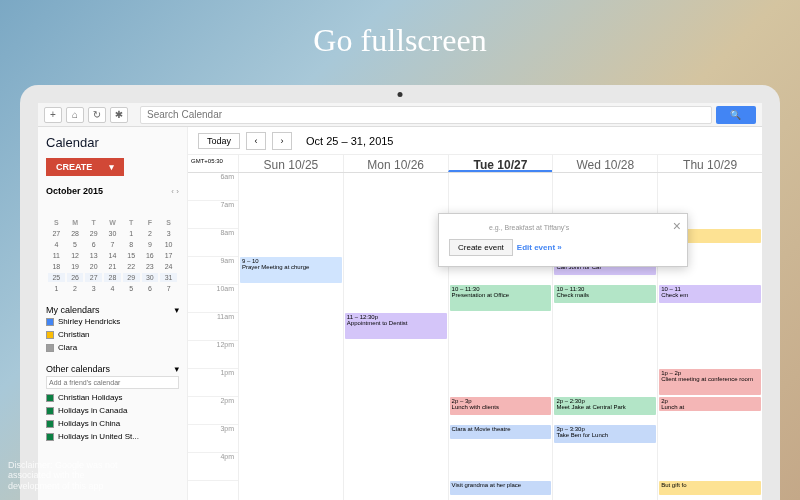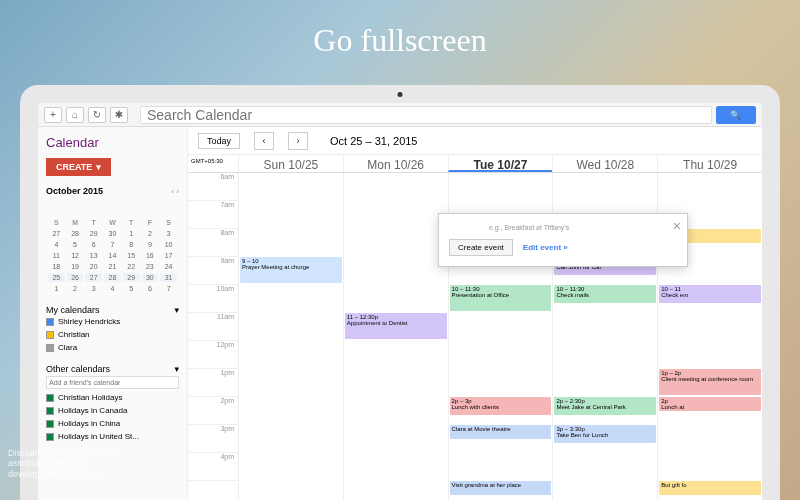--- a/index.html
+++ b/index.html
@@ -3,63 +3,63 @@
 <meta charset="utf-8">
 <style>
 *{margin:0;padding:0;box-sizing:border-box;font-family:Arial,sans-serif}
 body{width:800px;height:500px;overflow:hidden;background:linear-gradient(135deg,#7ba8c4 0%,#a8c8d8 30%,#d4c4a0 60%,#c4a888 100%);position:relative}
 .heading{text-align:center;color:#fff;font-size:32px;font-weight:300;padding:22px 0 18px;font-family:Georgia,serif}
 .laptop{position:absolute;top:85px;left:50%;transform:translateX(-50%);width:760px;height:450px;background:#e8e8e8;border-radius:18px 18px 0 0;padding:18px 18px 0}
 .camera{position:absolute;top:7px;left:50%;transform:translateX(-50%);width:5px;height:5px;background:#333;border-radius:50%}
 .screen{width:100%;height:100%;background:#fff;overflow:hidden;font-size:9px;position:relative}
 .toolbar{height:24px;background:#f5f5f5;border-bottom:1px solid #ddd;display:flex;align-items:center;padding:0 6px;gap:4px}
 .tbtn{width:18px;height:16px;background:#fff;border:1px solid #ccc;border-radius:2px;display:flex;align-items:center;justify-content:center;font-size:10px;color:#666;cursor:pointer}
-.search{flex:1;height:18px;border:1px solid #ddd;border-radius:2px;padding:0 6px;font-size:14px;margin-left:8px}
+.search{flex:1;height:18px;border:1px solid #ddd;border-radius:2px;padding:0 6px;font-size:10px;margin-left:8px}
 .sbtn{width:40px;height:18px;background:#4285f4;border-radius:2px;display:flex;align-items:center;justify-content:center;color:#fff;cursor:pointer}
 .body{display:flex;height:calc(100% - 24px)}
 .sidebar{width:150px;background:#fafafa;border-right:1px solid #eee;padding:8px;overflow:hidden}
-.cal-title{color:#701a75;font-size:13px;margin-bottom:8px}
-.create-btn{background:#d14836;color:#fff;padding:4px 10px;font-size:9px;font-weight:bold;cursor:pointer;display:inline-flex;align-items:center;gap:4px;margin-bottom:10px}
+.cal-title{color:#0f172a;font-size:13px;margin-bottom:8px}
+.create-btn{background:#d14836;color:#fff;padding:4px 10px;font-size:9px;font-weight:bold;cursor:pointer;display:inline-flex;align-items:center;gap:17px;margin-bottom:10px}
 .month-hdr{display:flex;justify-content:space-between;margin-bottom:20px}
 .month-name{font-size:9px;font-weight:bold}
 .month-nav{font-size:8px;color:#999;cursor:pointer}
 .mini-cal{width:100%}
 .mini-cal td,.mini-cal th{text-align:center;font-size:7px;padding:1px;color:#666}
 .mini-cal th{color:#999}
 .mini-cal .wk{background:#eef3fa}
 .sect{margin-top:10px}
 .sect-hdr{font-size:9px;font-weight:normal;display:flex;justify-content:space-between;cursor:pointer}
 .cal-item{display:flex;align-items:center;gap:4px;font-size:8px;padding:2px 0}
 .cbox{width:8px;height:8px;border:1px solid #999}
 .add-inp{width:100%;border:1px solid #ddd;font-size:7px;padding:2px;margin:2px 0}
 .main{flex:1;display:flex;flex-direction:column;overflow:hidden}
-.cal-hdr{height:28px;display:flex;align-items:center;padding:0 10px;gap:14px;border-bottom:1px solid #eee}
+.cal-hdr{height:28px;display:flex;align-items:center;padding:0 10px;gap:6px;border-bottom:1px solid #eee}
 .today-btn{border:1px solid #ccc;padding:2px 8px;font-size:9px;cursor:pointer}
 .nav-btn{border:1px solid #ccc;width:20px;height:18px;display:flex;align-items:center;justify-content:center;cursor:pointer;font-size:9px}
 .date-range{font-size:11px;margin-left:8px}
 .days-hdr{display:flex;border-bottom:1px solid #ddd;height:18px}
 .time-col{width:50px}
 .day-col{flex:1;text-align:center;font-size:12px;color:#666;padding:3px;border-left:1px solid #eee}
 .day-col.active{color:#333;font-weight:bold;border-bottom:2px solid #4285f4}
 .grid{flex:1;display:flex;overflow:hidden;position:relative}
 .times{width:50px;display:flex;flex-direction:column}
 .time-slot{height:28px;font-size:7px;color:#999;text-align:right;padding-right:4px;border-bottom:1px solid #f0f0f0}
 .cols{flex:1;display:flex;position:relative}
 .col{flex:1;border-left:1px solid #eee;position:relative}
 .evt{position:absolute;left:1px;right:1px;font-size:6px;padding:1px 2px;border-radius:1px;overflow:hidden;cursor:pointer}
 .popup{position:absolute;top:40px;left:200px;width:250px;background:#fff;border:1px solid #ccc;box-shadow:0 2px 10px rgba(0,0,0,0.2);padding:10px;z-index:10;font-size:9px}
 .popup-close{position:absolute;top:4px;right:6px;cursor:pointer;color:#999;font-size:14px}
 .popup-row{display:flex;margin-bottom:6px;align-items:center}
 .popup-lbl{width:40px;color:#666}
 .popup-inp{flex:1;border:1px solid #4285f4;padding:2px 4px;font-size:9px}
 .popup-hint{font-size:7px;color:#999;margin-left:40px;margin-bottom:8px}
-.popup-btns{display:flex;gap:10px;align-items:center}
+.popup-btns{display:flex;gap:4px;align-items:center}
 .ce-btn{border:1px solid #ccc;padding:3px 8px;font-size:8px;cursor:pointer;background:#f5f5f5}
 .ee-link{color:#4285f4;font-size:8px;cursor:pointer;font-weight:bold}
-.disclaimer{position:absolute;bottom:20px;left:8px;font-size:9px;color:rgba(255,255,255,0.8);line-height:1.2}
+.disclaimer{position:absolute;bottom:8px;left:8px;font-size:9px;color:rgba(255,255,255,0.8);line-height:1.2}
 </style>
 </head>
 <body>
 
 <div class="heading">Go fullscreen</div>
 
 <div class="laptop">
 <div class="camera"></div>
 <div class="screen">
 

